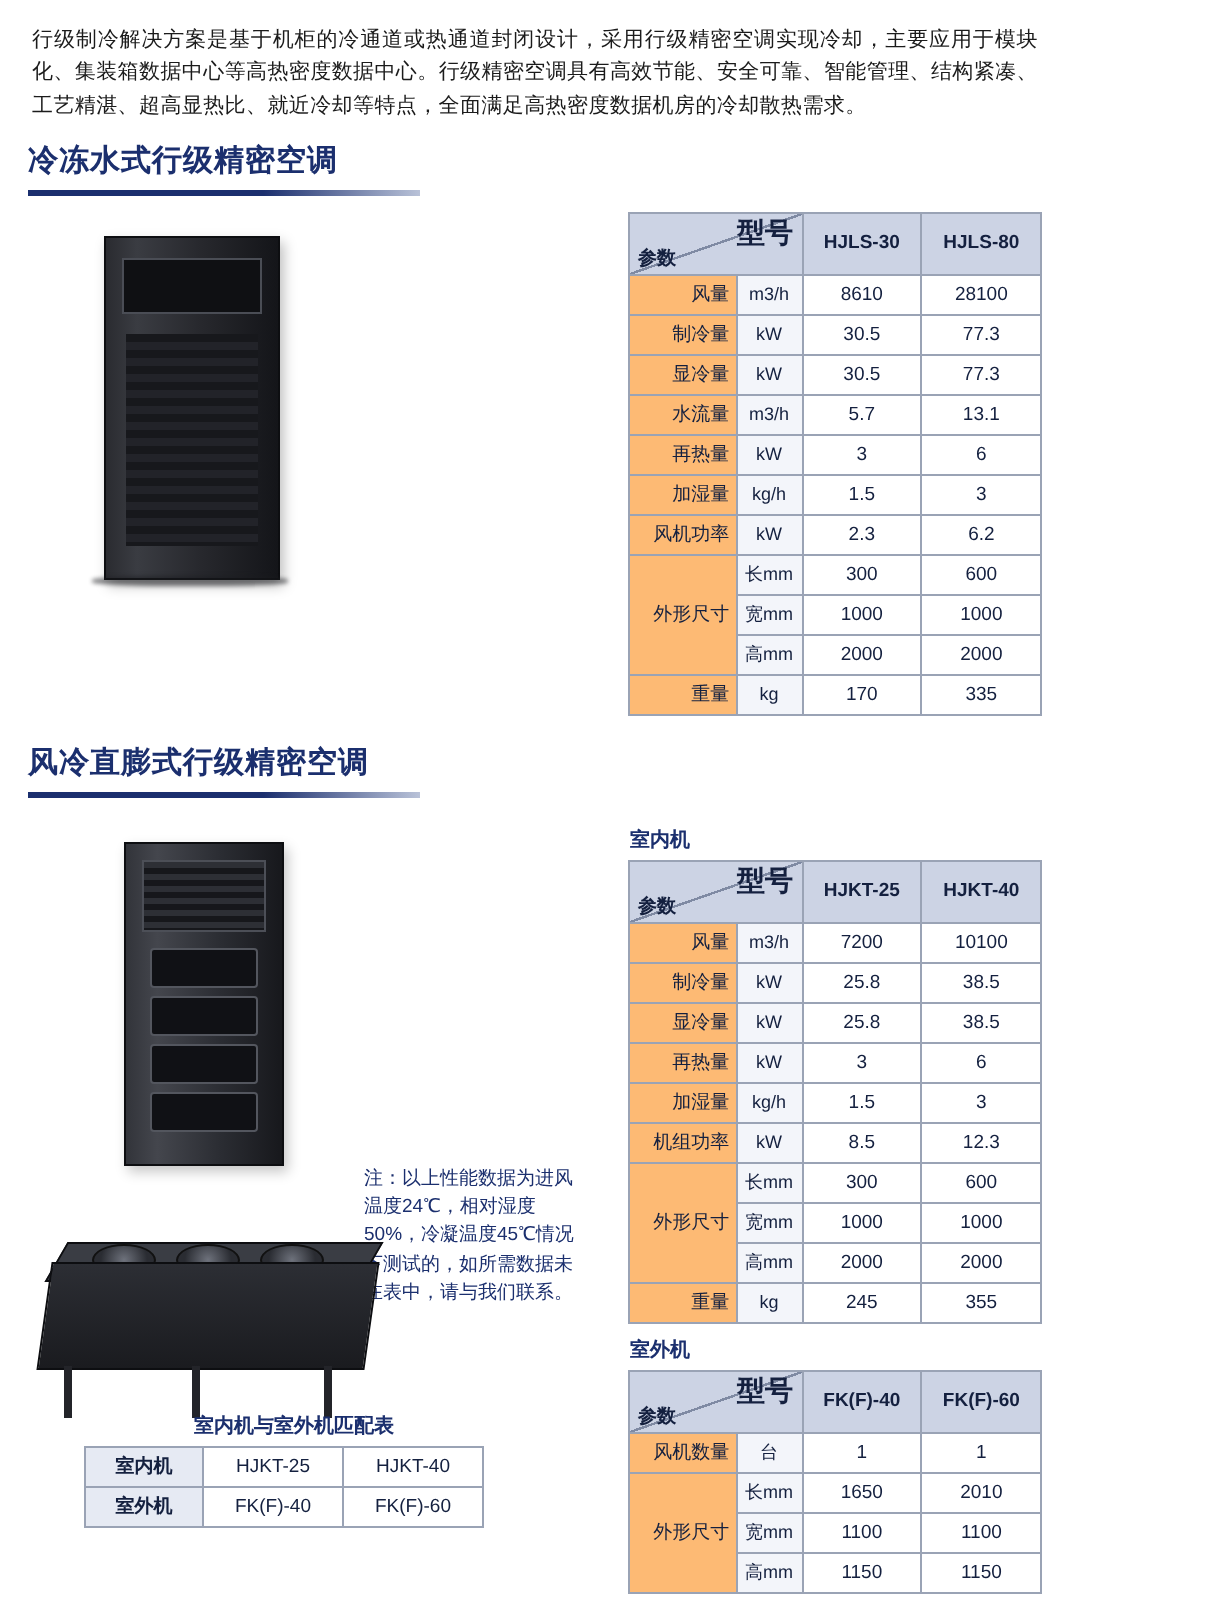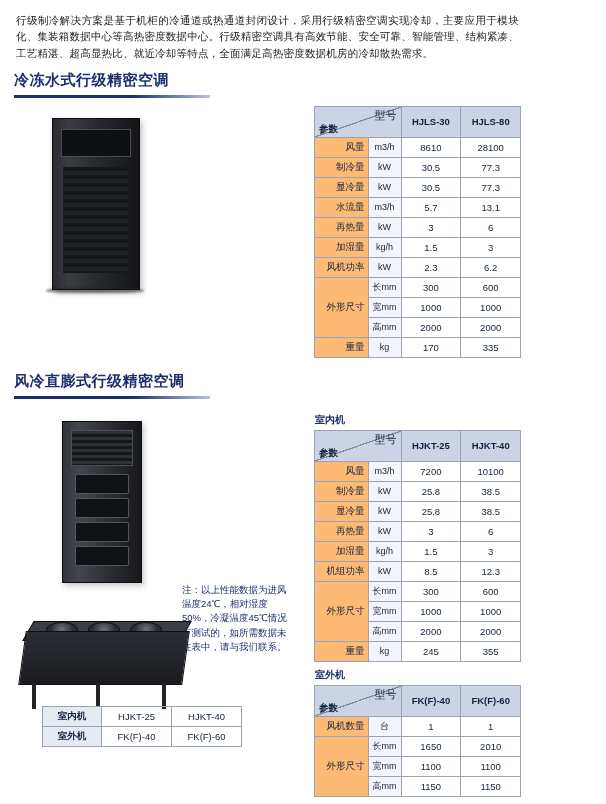--- a/index.html
+++ b/index.html
@@ -223,22 +223,22 @@
   .diag-cell .slash:after {
     content: "";
     position: absolute;
     left: 0; top: 0;
     width: 100%; height: 100%;
     background: linear-gradient(to bottom right, transparent calc(50% - 0.6px), #7f8aa3 calc(50% - 0.6px), #7f8aa3 calc(50% + 0.6px), transparent calc(50% + 0.6px));
   }
   .diag-cell .tr {
     position: absolute;
     right: 4px; top: 1px;
-    font-weight: normal;
-    font-size: 11px;
+    font-weight: bold;
+    font-size: 14px;
   }
   .diag-cell .bl {
     position: absolute;
     left: 4px; bottom: 1px;
     font-weight: bold;
     font-size: 9.5px;
   }
 
   .tbl-label {
     font-size: 10px;
@@ -531,20 +531,21 @@
           <td class="unit">高mm</td>
           <td class="val">1150</td>
           <td class="val">1150</td>
         </tr>
       </tbody>
         </table>
     </div>
   </div>
 
   <div class="match-wrap">
+    <div class="match-title">室内机与室外机匹配表</div>
     <table class="match">
       <tbody>
           <tr>
         <td class="k">室内机</td>
         <td>HJKT-25</td>
         <td>HJKT-40</td>
       </tr>
       <tr>
         <td class="k">室外机</td>
         <td>FK(F)-40</td>

